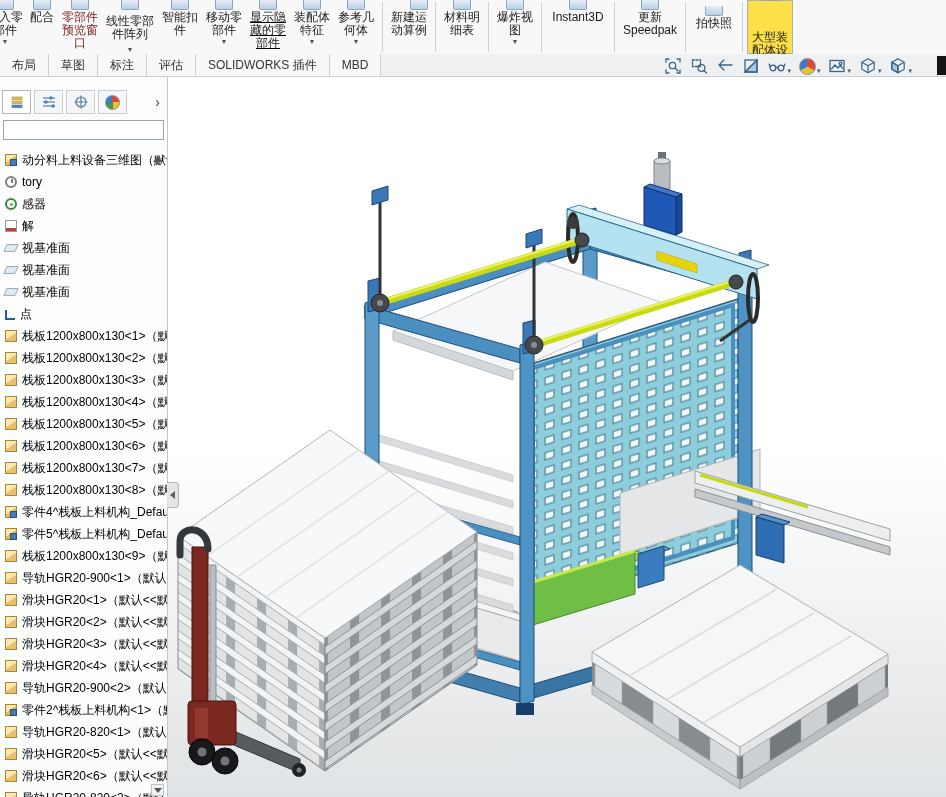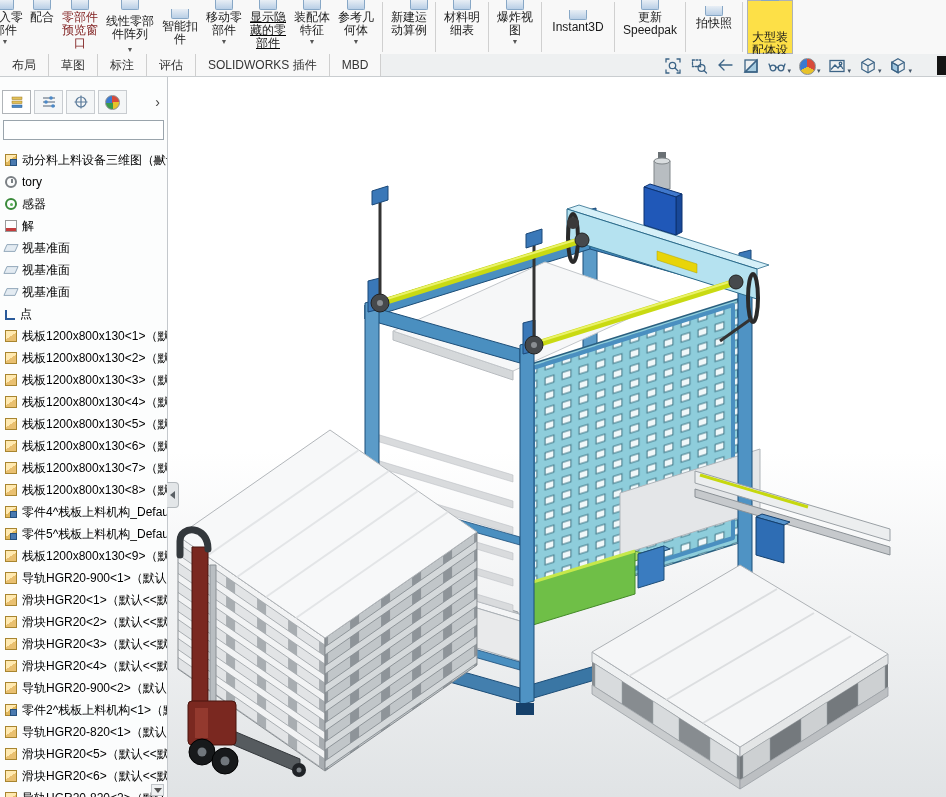--- a/index.html
+++ b/index.html
@@ -81,21 +81,21 @@
       <div class="rb disabled" style="width: 44px;">
     <span class="rb-icon"></span>
     <span class="rb-label">零部件预览窗口</span>
 
   </div>
       <div class="rb" style="width: 56px; justify-content: space-between;">
     <span class="rb-icon"></span>
     <span class="rb-label">线性零部件阵列</span>
     <span class="rb-arrow">▼</span>
   </div>
-      <div class="rb" style="width: 44px; justify-content: center;">
+      <div class="rb" style="width: 44px;">
     <span class="rb-icon"></span>
     <span class="rb-label">智能扣件</span>
 
   </div>
       <div class="rb" style="width: 44px;">
     <span class="rb-icon"></span>
     <span class="rb-label">移动零部件</span>
     <span class="rb-arrow">▼</span>
   </div>
       <div class="rb" style="width: 44px; text-decoration: underline;">
@@ -125,21 +125,21 @@
     <span class="rb-label">材料明细表</span>
 
   </div>
       <span class="rb-sep"></span>
       <div class="rb" style="width: 44px;">
     <span class="rb-icon"></span>
     <span class="rb-label">爆炸视图</span>
     <span class="rb-arrow">▼</span>
   </div>
       <span class="rb-sep"></span>
-      <div class="rb" style="width: 64px; margin-top: 10px;">
+      <div class="rb" style="width: 64px;">
     <span class="rb-icon"></span>
     <span class="rb-label">Instant3D</span>
 
   </div>
       <span class="rb-sep"></span>
       <div class="rb" style="width: 62px;">
     <span class="rb-icon"></span>
     <span class="rb-label">更新
 Speedpak</span>
 

